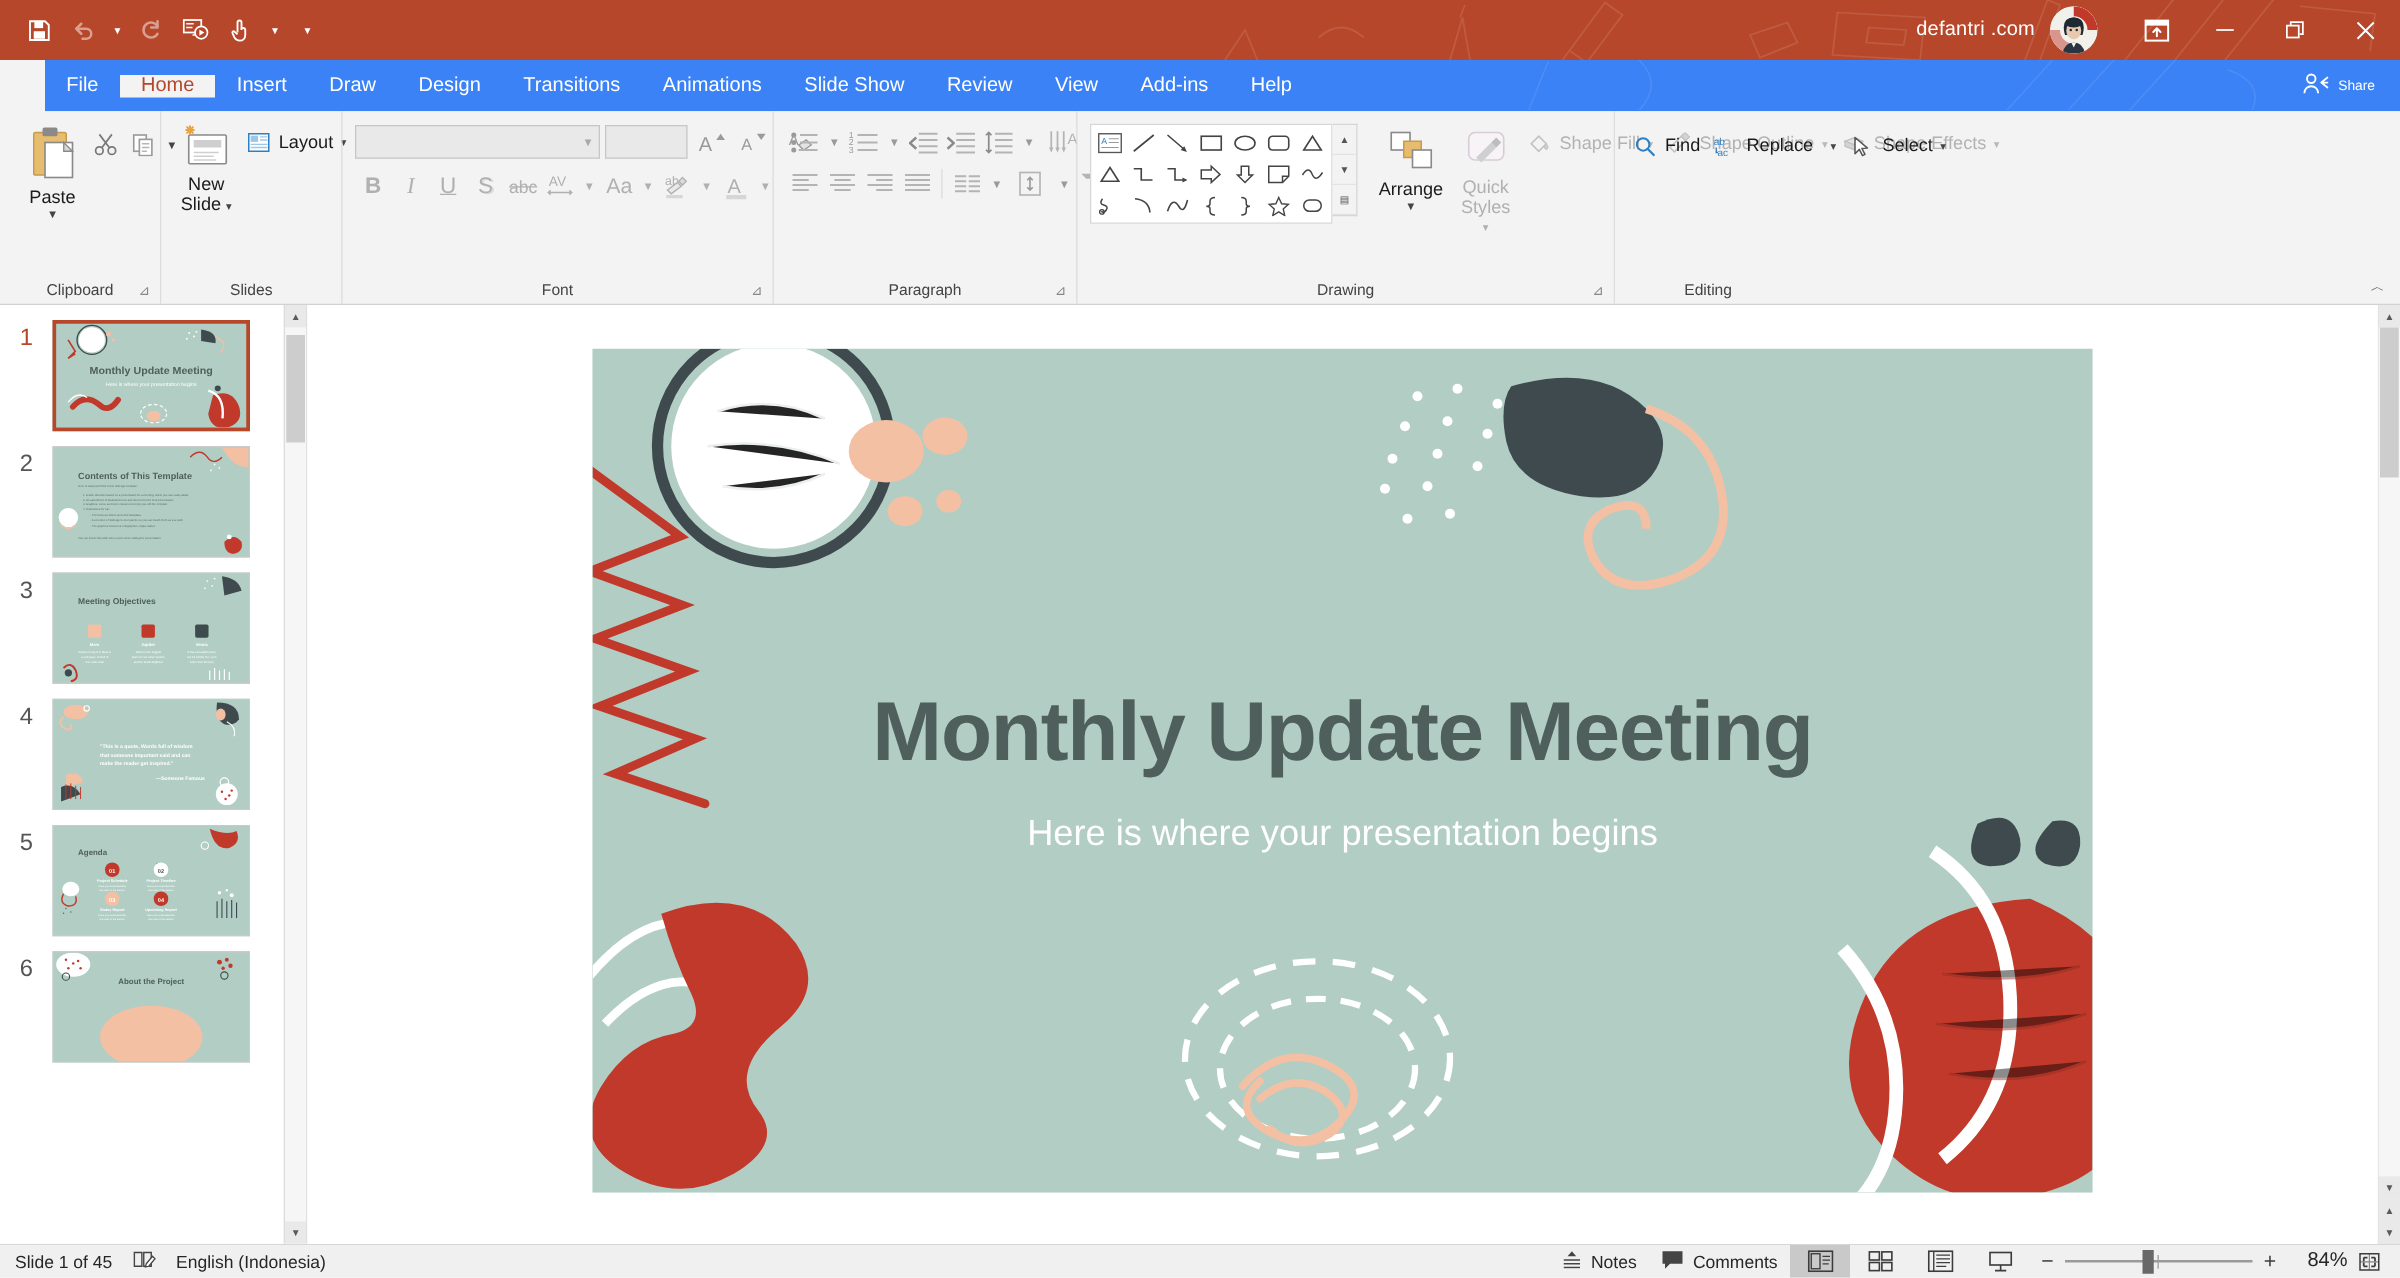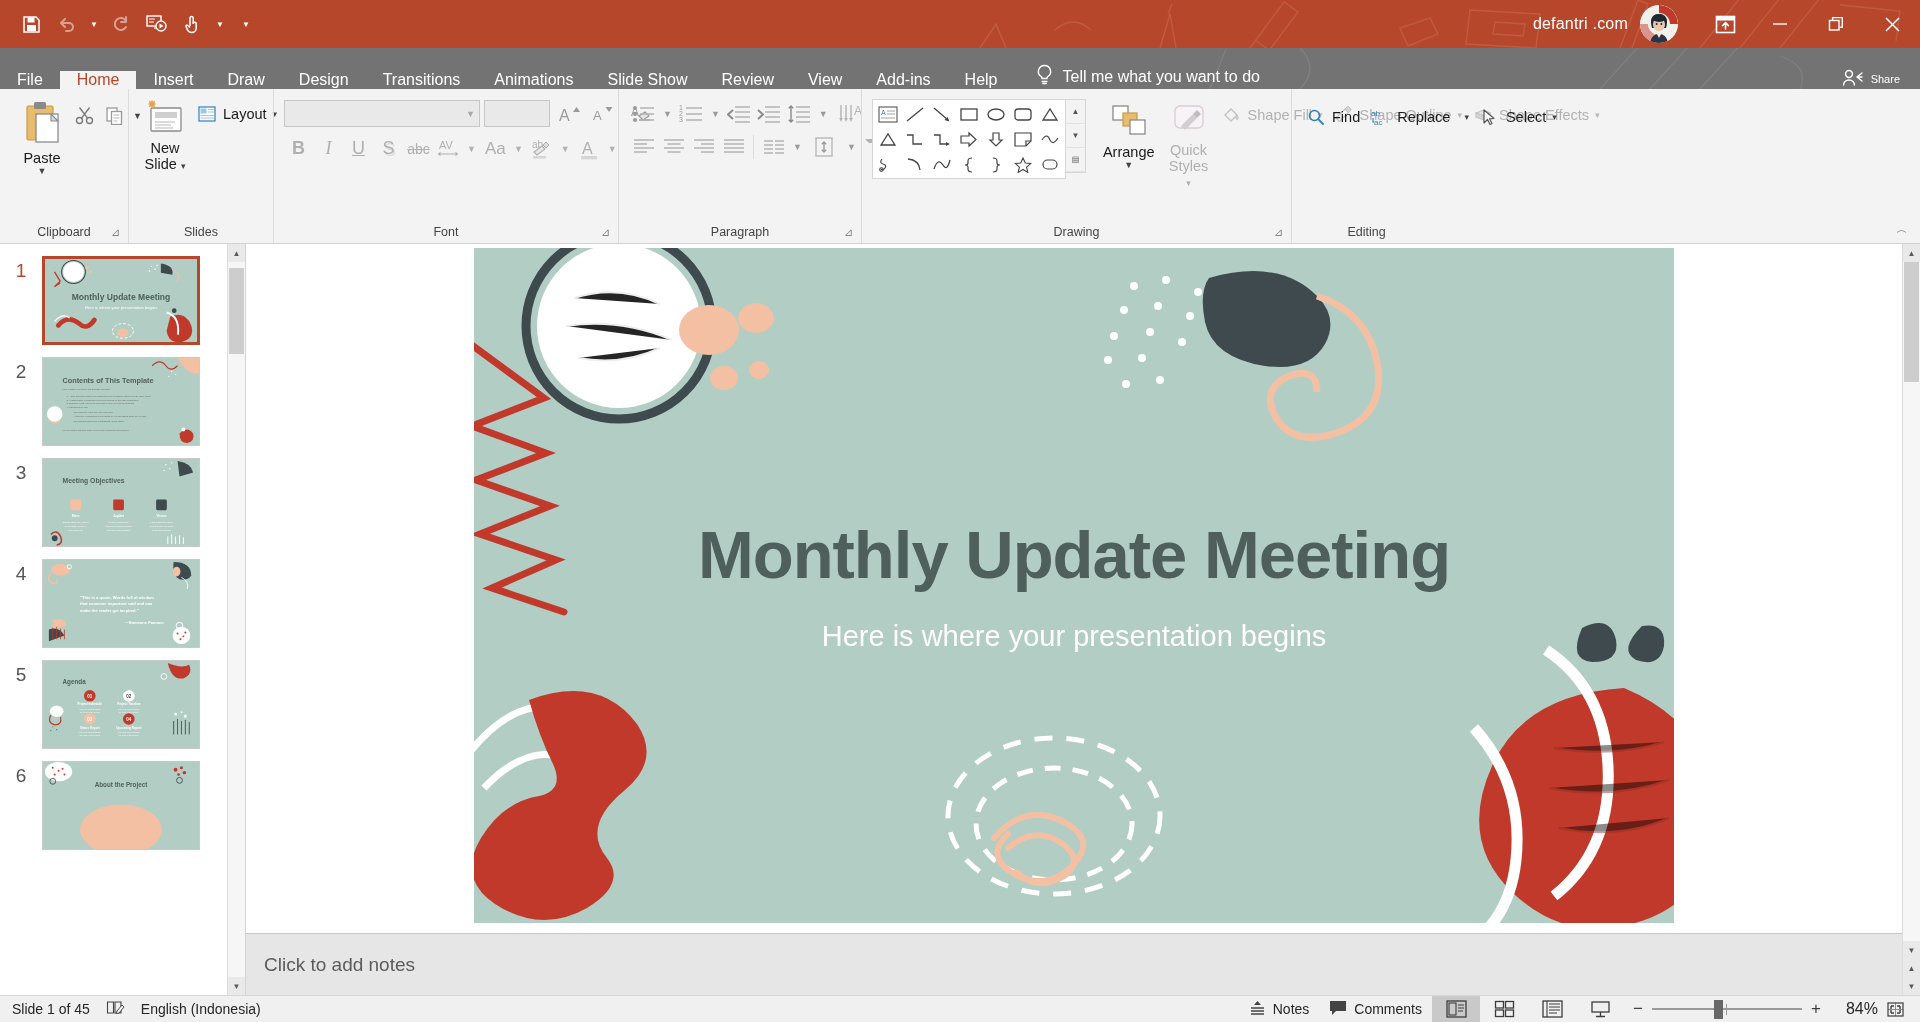--- a/index.html
+++ b/index.html
@@ -41,22 +41,22 @@
     background: #d8d8d2; margin-right: 20px; flex: none; position: relative;
   }
   .winbtn {
     width: 56px; height: 48px; display: flex; align-items: center; justify-content: center;
     color: #fff;
   }
   .winbtn.ribbonopt { width: 54px; }
 
   
   .tabbar {
-    height: 41px; background: #737373; display: flex; align-items: flex-end;
-    flex: none; position: relative; overflow: hidden;
+    height: 41px; background: #3b82f6; display: flex; align-items: center;
+    flex: none; position: relative; overflow: hidden; margin-left: 36px;
   }
   .tabbar-pattern { position: absolute; inset: 0; opacity: .18; pointer-events: none; }
   .tab {
     padding: 0 17px; display: flex; align-items: center; justify-content: center;
     color: #fff; font-size: 16px; position: relative; z-index: 2; white-space: nowrap;
   }
   .tab.active { background: #f3f3f3; color: #b7472a; }
   .tellme {
     display: flex; align-items: center; gap: 9px; color: #fff; font-size: 16px;
     padding: 0 12px 0 20px; position: relative; z-index: 2;
@@ -339,29 +339,20 @@
     <div class="tab">Insert</div>
     <div class="tab">Draw</div>
     <div class="tab">Design</div>
     <div class="tab">Transitions</div>
     <div class="tab">Animations</div>
     <div class="tab">Slide Show</div>
     <div class="tab">Review</div>
     <div class="tab">View</div>
     <div class="tab">Add-ins</div>
     <div class="tab">Help</div>
-    <div class="tellme">
-      <span>
-        <svg width="19" height="21" viewBox="0 0 19 21">
-            <path d="M9.5 1.5a6 6 0 0 0-3.4 11 2.6 2.6 0 0 1 1 2h4.8a2.6 2.6 0 0 1 1-2 6 6 0 0 0-3.4-11z" fill="none" stroke="#fff" stroke-width="1.4"></path>
-            <path d="M7.1 17.5h4.8M7.8 19.5h3.4" stroke="#fff" stroke-width="1.4" stroke-linecap="round"></path>
-          </svg>
-      </span>
-      <span>Tell me what you want to do</span>
-    </div>
     <div class="share-btn">
       <span>
         <svg width="21" height="18" viewBox="0 0 21 18">
             <circle cx="7" cy="5" r="3.4" fill="none" stroke="#fff" stroke-width="1.5"></circle>
             <path d="M1.5 16.5c0-3.3 2.5-5.5 5.5-5.5s5.5 2.2 5.5 5.5" fill="none" stroke="#fff" stroke-width="1.5"></path>
             <path d="M15 8 l5-4 M15 8 l5 4 M15 8 h5" fill="none" stroke="#fff" stroke-width="1.4" stroke-linecap="round"></path>
           </svg>
       </span>
       <span>Share</span>
     </div>
@@ -1196,23 +1187,20 @@
             <g stroke="#8c2c20" stroke-width="2" opacity=".45">
               <path d="M1080 500 q60 10 110 -6"></path>
                 <path d="M1075 540 q64 12 120 -8"></path>
                 <path d="M1085 580 q60 12 110 -10"></path>
             </g>
           </svg>
           <div class="slide-title">Monthly Update Meeting</div>
           <div class="slide-sub">Here is where your presentation begins</div>
         </div>
       </div>
-      <div class="notes-pane">
-        <span class="notes-text">Click to add notes</span>
-      </div>
     </div>
 
     <div class="vscroll">
       <div class="sb-arrow">▲</div>
       <div class="sb-track2">
         <div class="vs-thumb"></div>
       </div>
       <div class="sb-arrow">▼</div>
       <div class="sb-arrow">▲</div>
       <div class="sb-arrow">▼</div>

